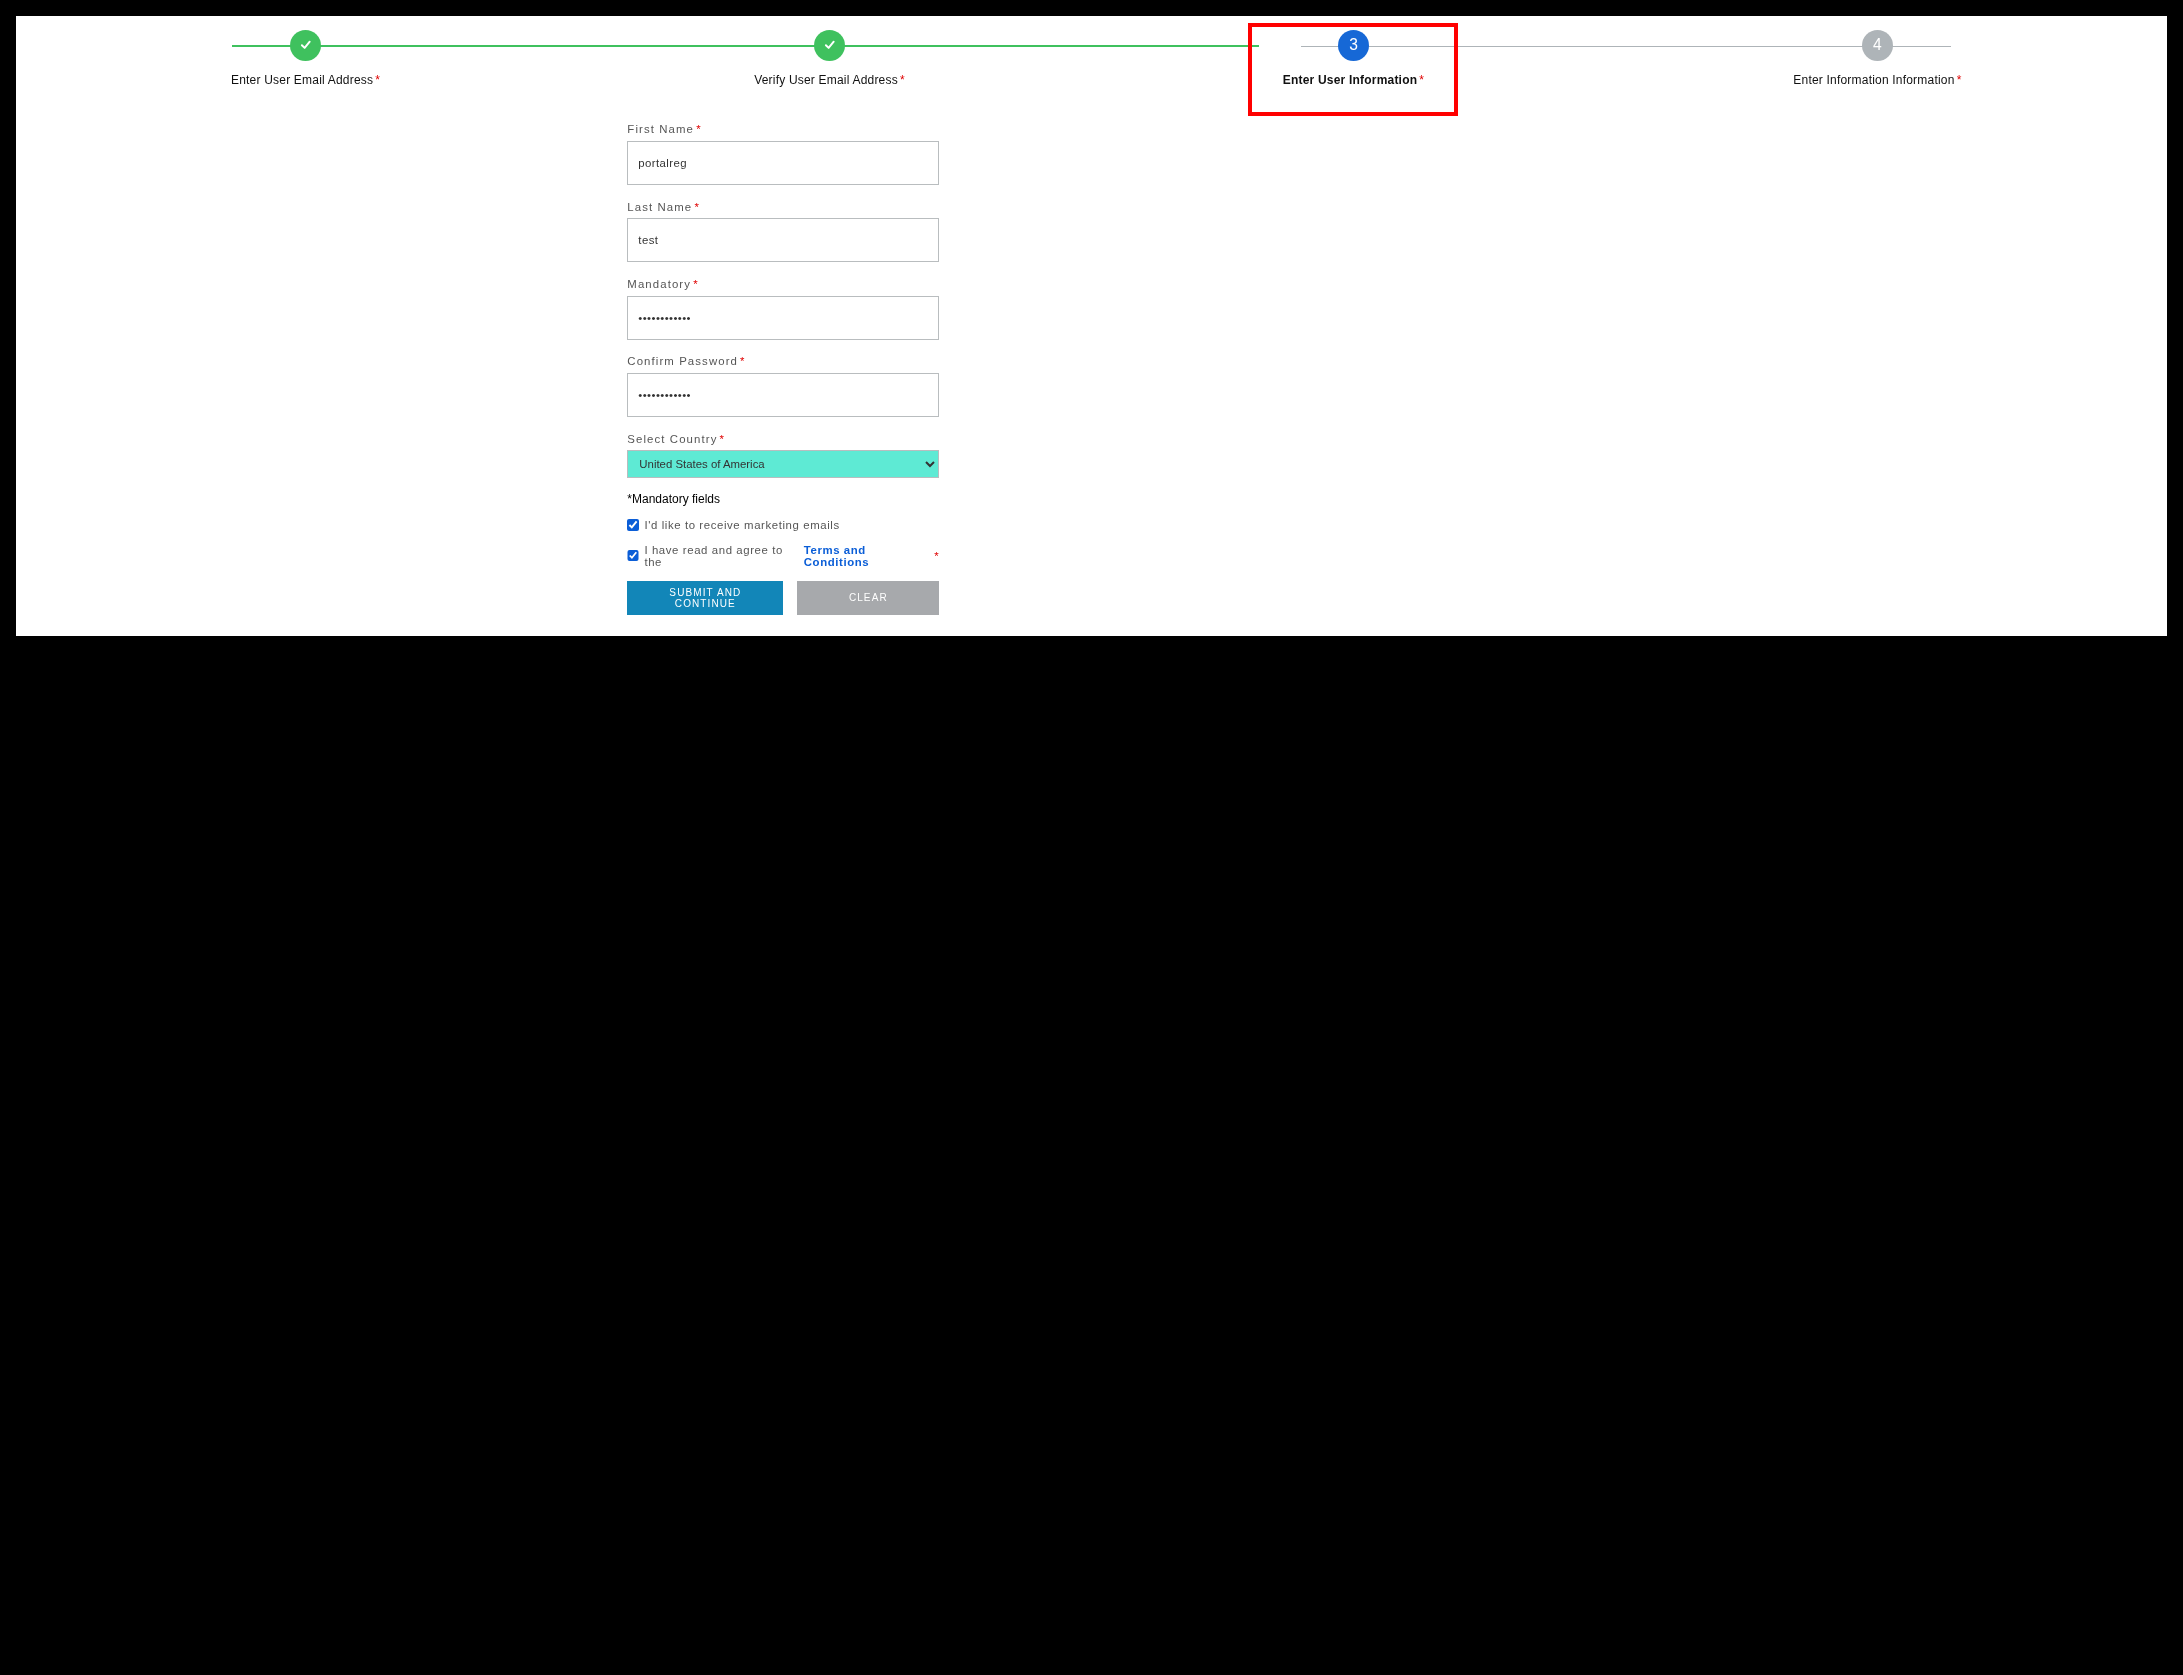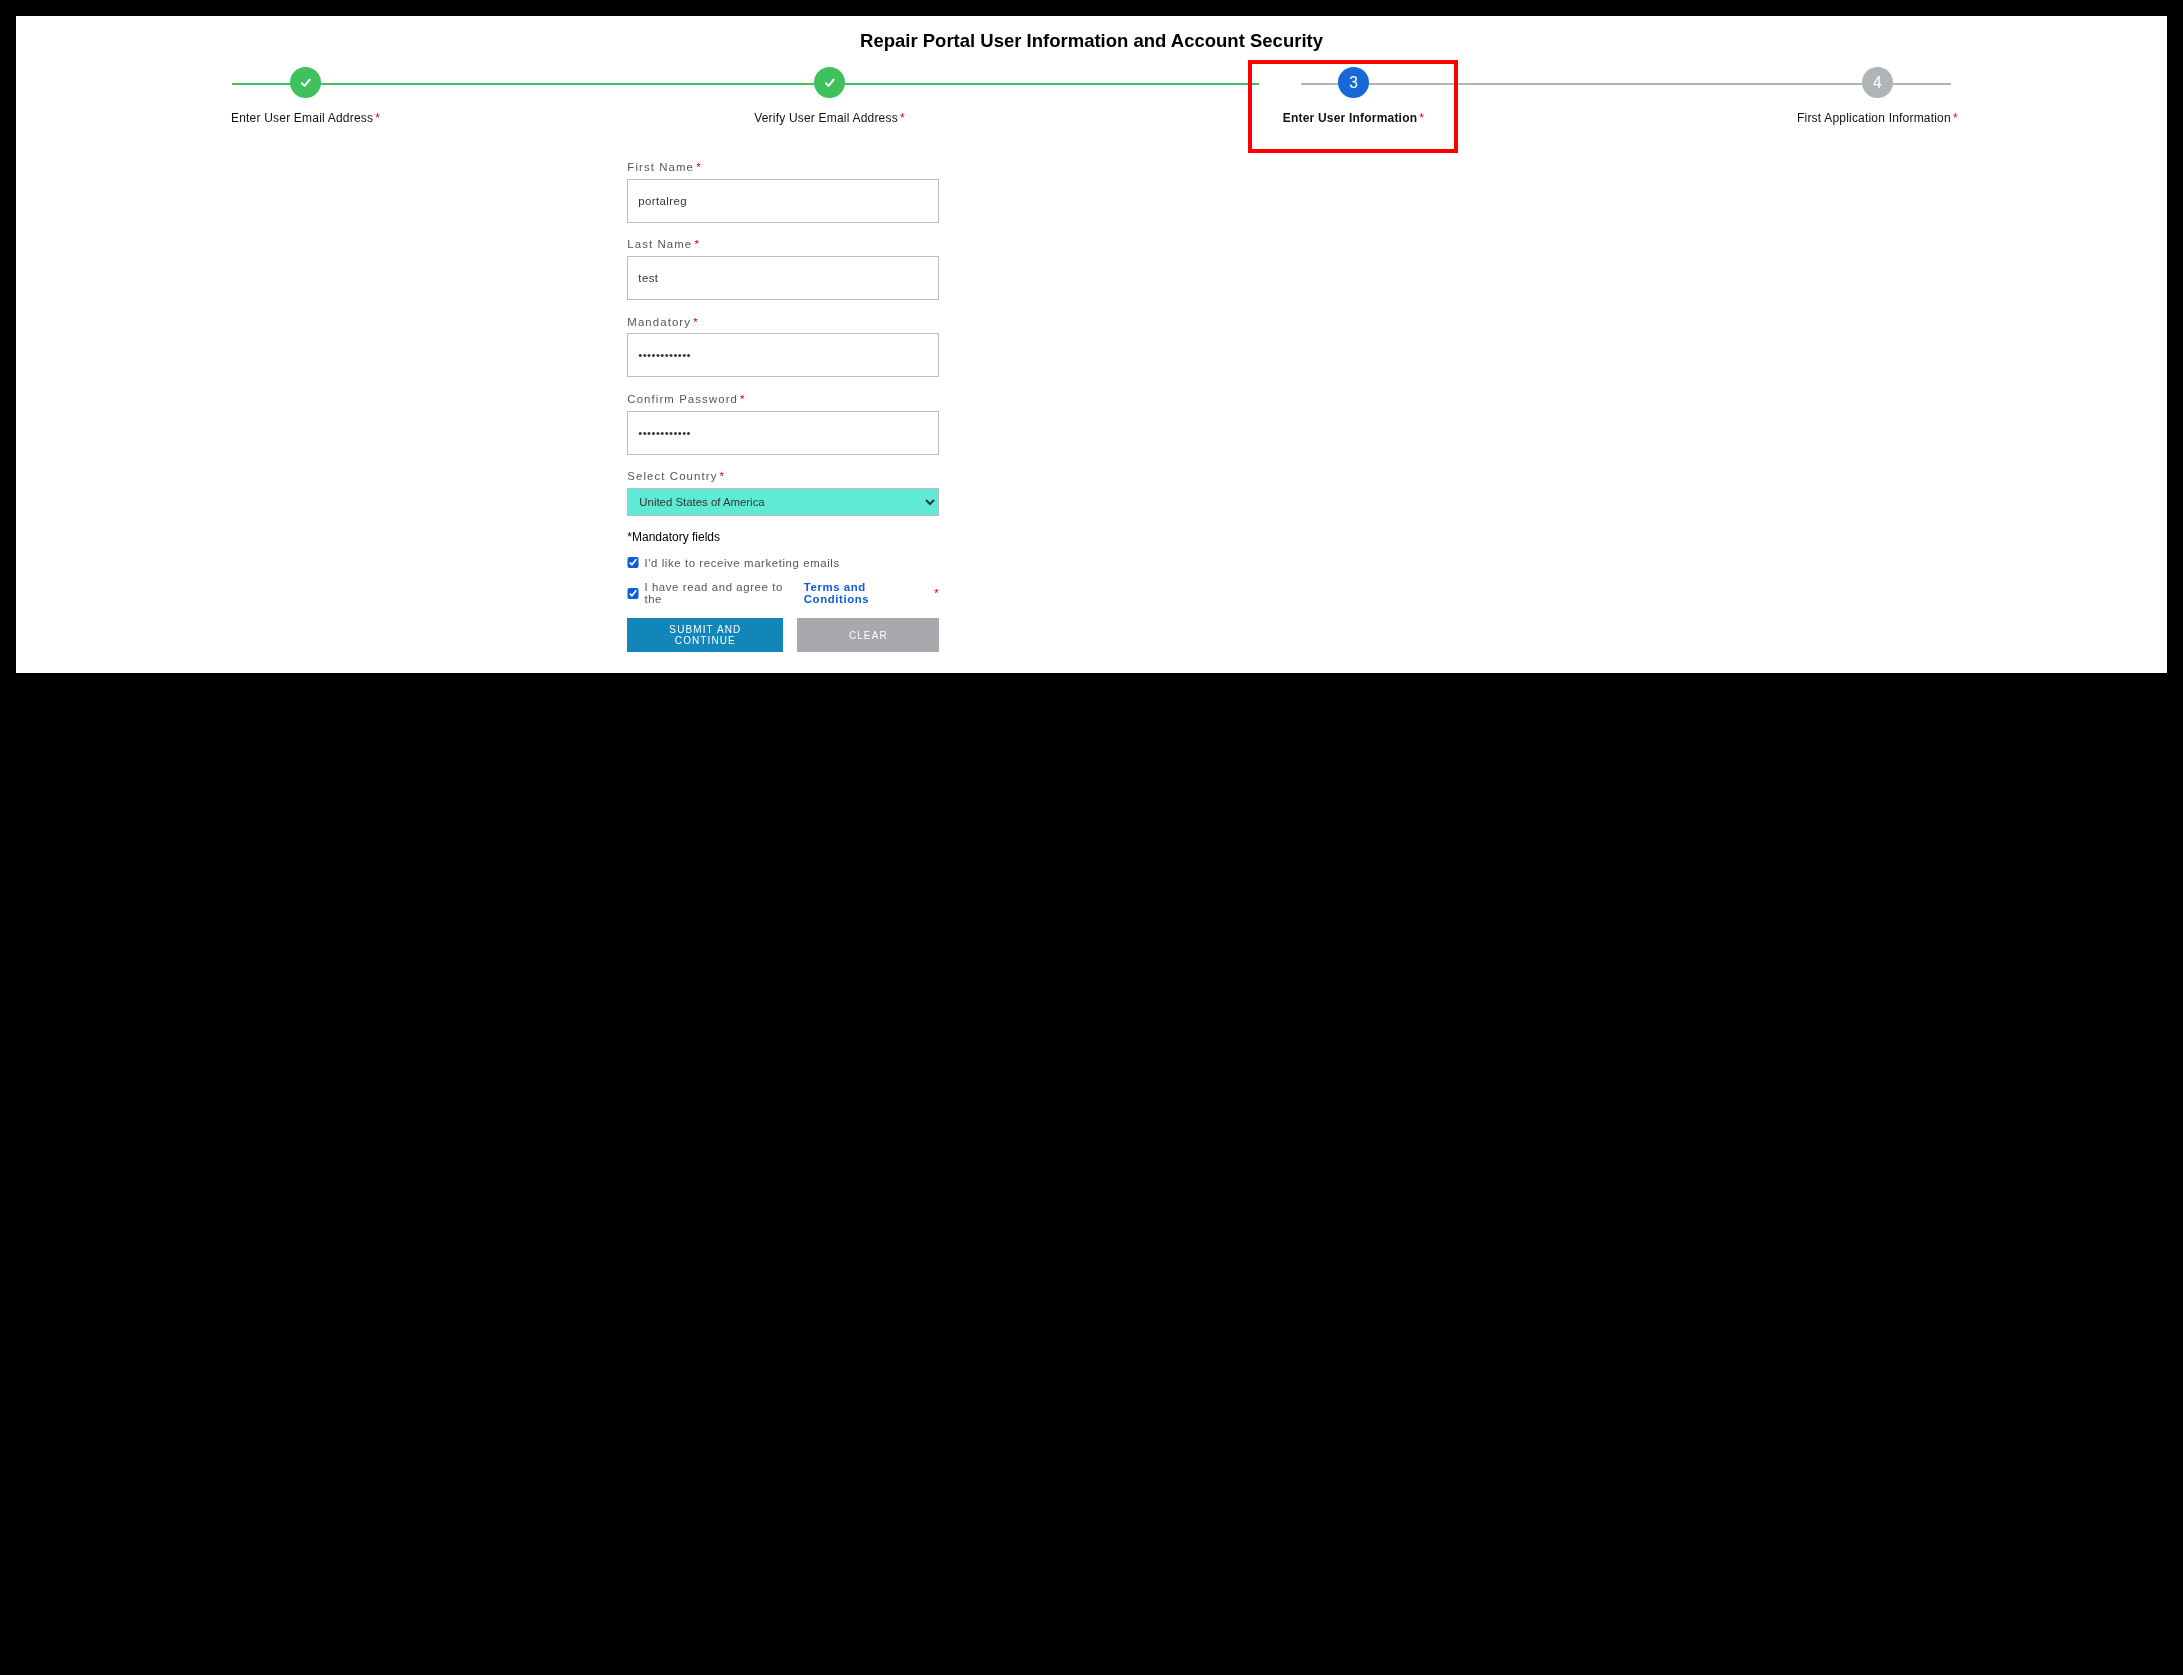--- a/index.html
+++ b/index.html
@@ -152,21 +152,20 @@
       padding: 0 20px;
     }
     .btn.primary   { background: #1286b8; }
     .btn.secondary { background: #a7a9ac; }
   </style>
 </head>
 <body>
 
 <div class="panel">
 
-  <h1 class="page-title">Repair Portal User Information and Account Security</h1>
 
   <div class="stepper">
     <div class="line green l1"></div>
     <div class="line green l2"></div>
     <div class="line gray  l3"></div>
 
     <div class="step">
       <div class="circle done">
         <svg viewBox="0 0 40 40">
             <polyline points="10,21 17,28 30,12"></polyline>
@@ -195,21 +194,21 @@
       <div class="step-label">
         <span>Enter User Information</span><span class="star">*</span>
       </div>
     </div>
 
     <div class="step">
       <div class="circle future">
         <span>4</span>
       </div>
       <div class="step-label">
-        <span>First Application Information</span><span class="star">*</span>
+        <span>Enter Information Information</span><span class="star">*</span>
       </div>
     </div>
   </div>
 
   <div class="form">
 
     <div class="field-label">
       <span>First Name</span><span class="star">*</span>
     </div>
     <input class="txt" type="text" value="portalreg" style="">

